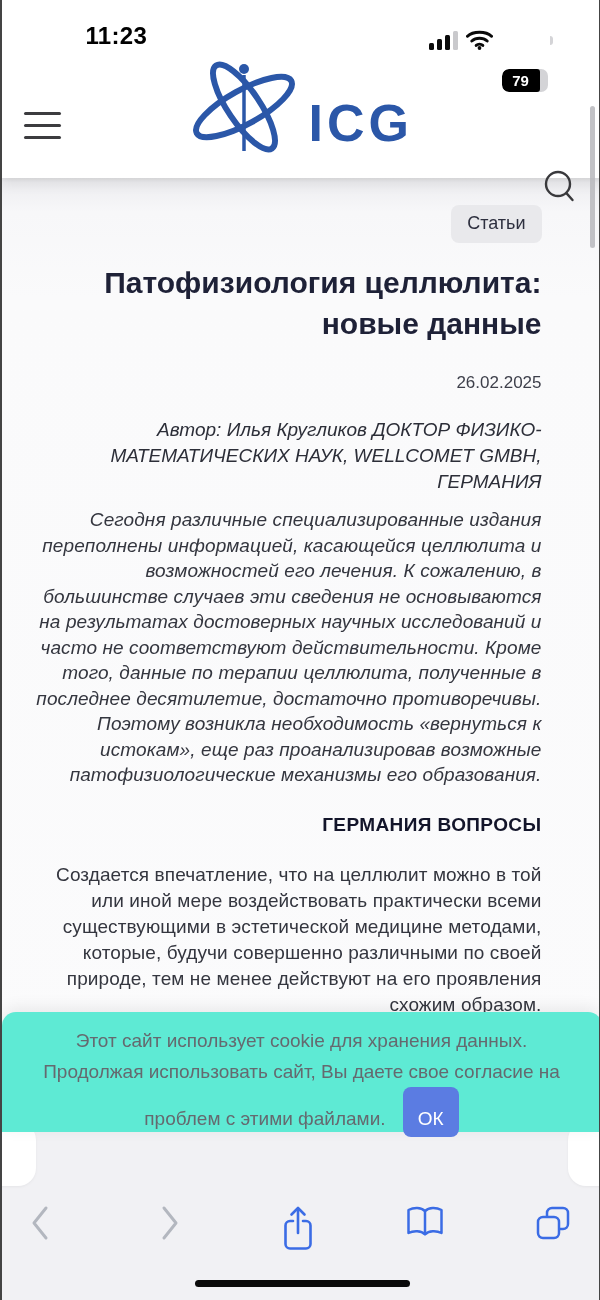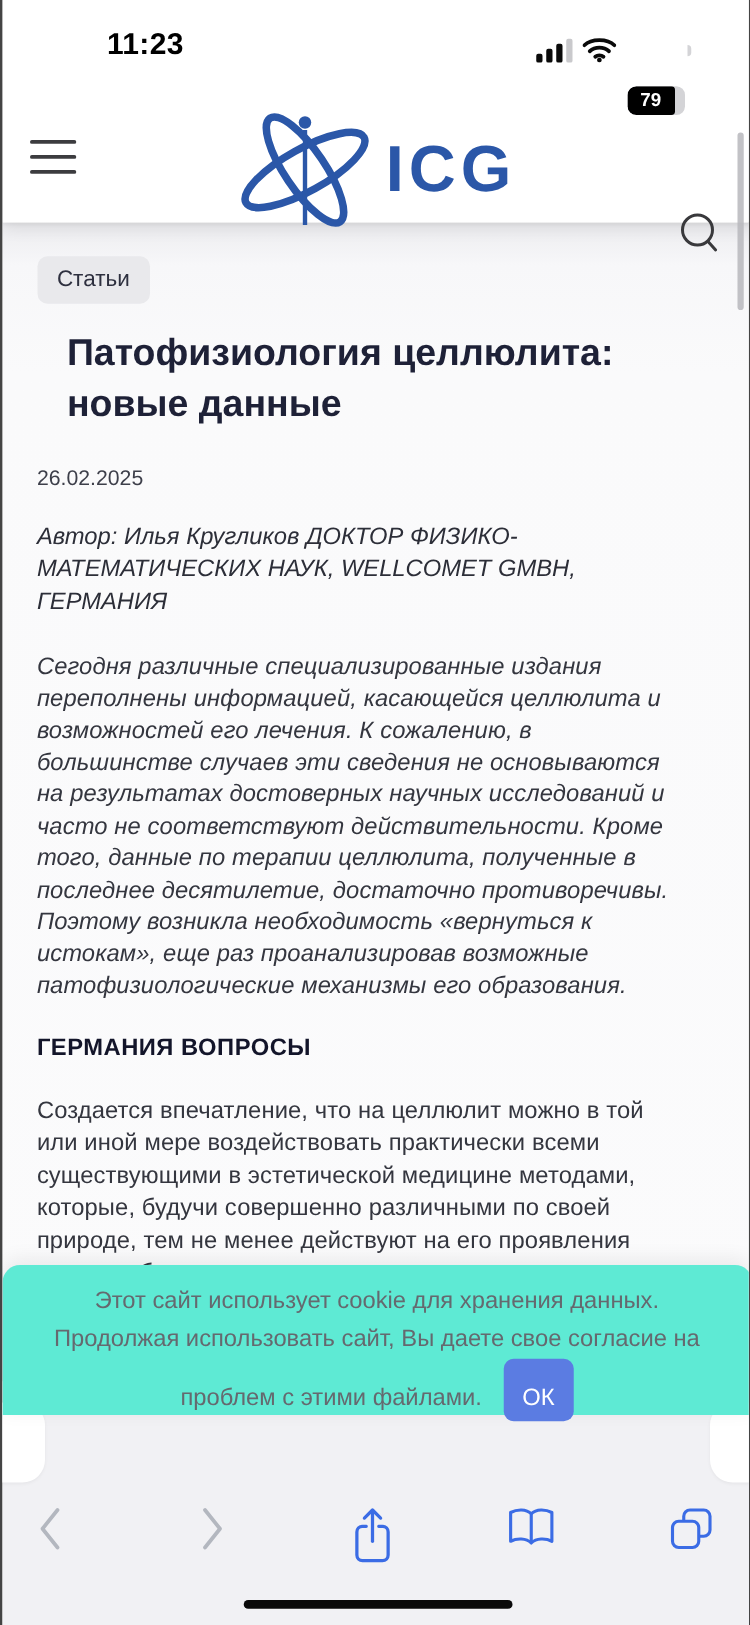--- a/index.html
+++ b/index.html
@@ -27,34 +27,34 @@
   .battery-num { position:absolute; left:0; top:0; width:83%; height:100%; display:flex; align-items:center; justify-content:center;
                  color:#fff; font-size:15px; font-weight:700; }
   .battery-nub { position:absolute; left:548px; top:36px; width:3px; height:9px; background:#d4d4d7; border-radius:0 3px 3px 0; }
 
   
   .site-header { position:absolute; top:60px; left:0; width:600px; height:118px; background:#fff; z-index:20;
                  box-shadow:0 2px 3px rgba(0,0,0,.05), 0 6px 12px rgba(0,0,0,.07); }
   .hamburger { position:absolute; left:22px; top:52px; width:37px; height:27px; cursor:pointer; }
   .hamburger i { position:absolute; left:0; width:37px; height:3px; background:#3c3c3f; border-radius:2px; }
   .hamburger i:nth-child(1){ top:0; } .hamburger i:nth-child(2){ top:12px; } .hamburger i:nth-child(3){ top:24px; }
-  .logo { position:absolute; left:183px; top:30px; width:235px; height:92px; display:flex; align-items:center; }
+  .logo { position:absolute; left:183px; top:1px; width:235px; height:92px; display:flex; align-items:flex-end; }
   .logo-text { font-size:52px; font-weight:700; color:#2b57a8; letter-spacing:4px; margin-left:6px; }
   .search-btn { position:absolute; left:541px; top:108px; width:40px; height:42px; }
 
   
   .content { position:absolute; top:178px; left:0; width:600px; height:1122px;
              background:linear-gradient(180deg,#ececef 0px,#f7f7f9 34px,#fafafb 120px,#fbfbfc 100%);
-             padding:27px 60px 0 28px; color:#34363f; }
+             padding:27px 60px 0 28px; color:#34363f;text-align:right; }
   .chip { display:inline-block; background:#e9e9ec; color:#2e303f; font-size:18px;
           padding:8px 16px 9px; border-radius:8px; }
   .title { margin-top:19px; font-size:30px; line-height:41px; font-weight:700; color:#1e2137; max-width:540px;margin-left:24px; }
   .date  { margin-top:29px; font-size:17px; color:#3d3f4a; }
   .author { margin-top:24px; font-style:italic; font-size:19px; line-height:26px; color:#2c2e38; max-width:520px; }
-  .lead { margin-top:26px; font-style:italic; font-size:19px; line-height:25.5px; letter-spacing:.1px; color:#34363f; max-width:514px; }
+  .lead { margin-top:12px; font-style:italic; font-size:19px; line-height:25.5px; letter-spacing:.1px; color:#34363f; max-width:514px; }
   .section-heading { margin-top:26px; font-size:19px; font-weight:700; letter-spacing:.4px; color:#13152a; }
   .para { margin-top:26px; font-size:19px; line-height:26px; letter-spacing:.1px; color:#34363f; max-width:520px; }
   .para-clipped { margin-top:22px; font-size:19px; line-height:26px; letter-spacing:.1px; color:#34363f; max-width:520px; }
 
   .scrollbar { position:absolute; top:106px; right:4px; width:5px; height:142px; background:#b7b7bc; border-radius:3px; z-index:40; opacity:.85; }
 
   
   .cookie { position:absolute; top:1012px; left:0; width:600px; height:120px; background:#5eead4; z-index:45;
             border-radius:14px 14px 0 0; box-shadow:0 -4px 16px rgba(0,0,0,.08);
             padding-top:13px; text-align:center; font-size:19px; line-height:31px; color:#65696f; }

